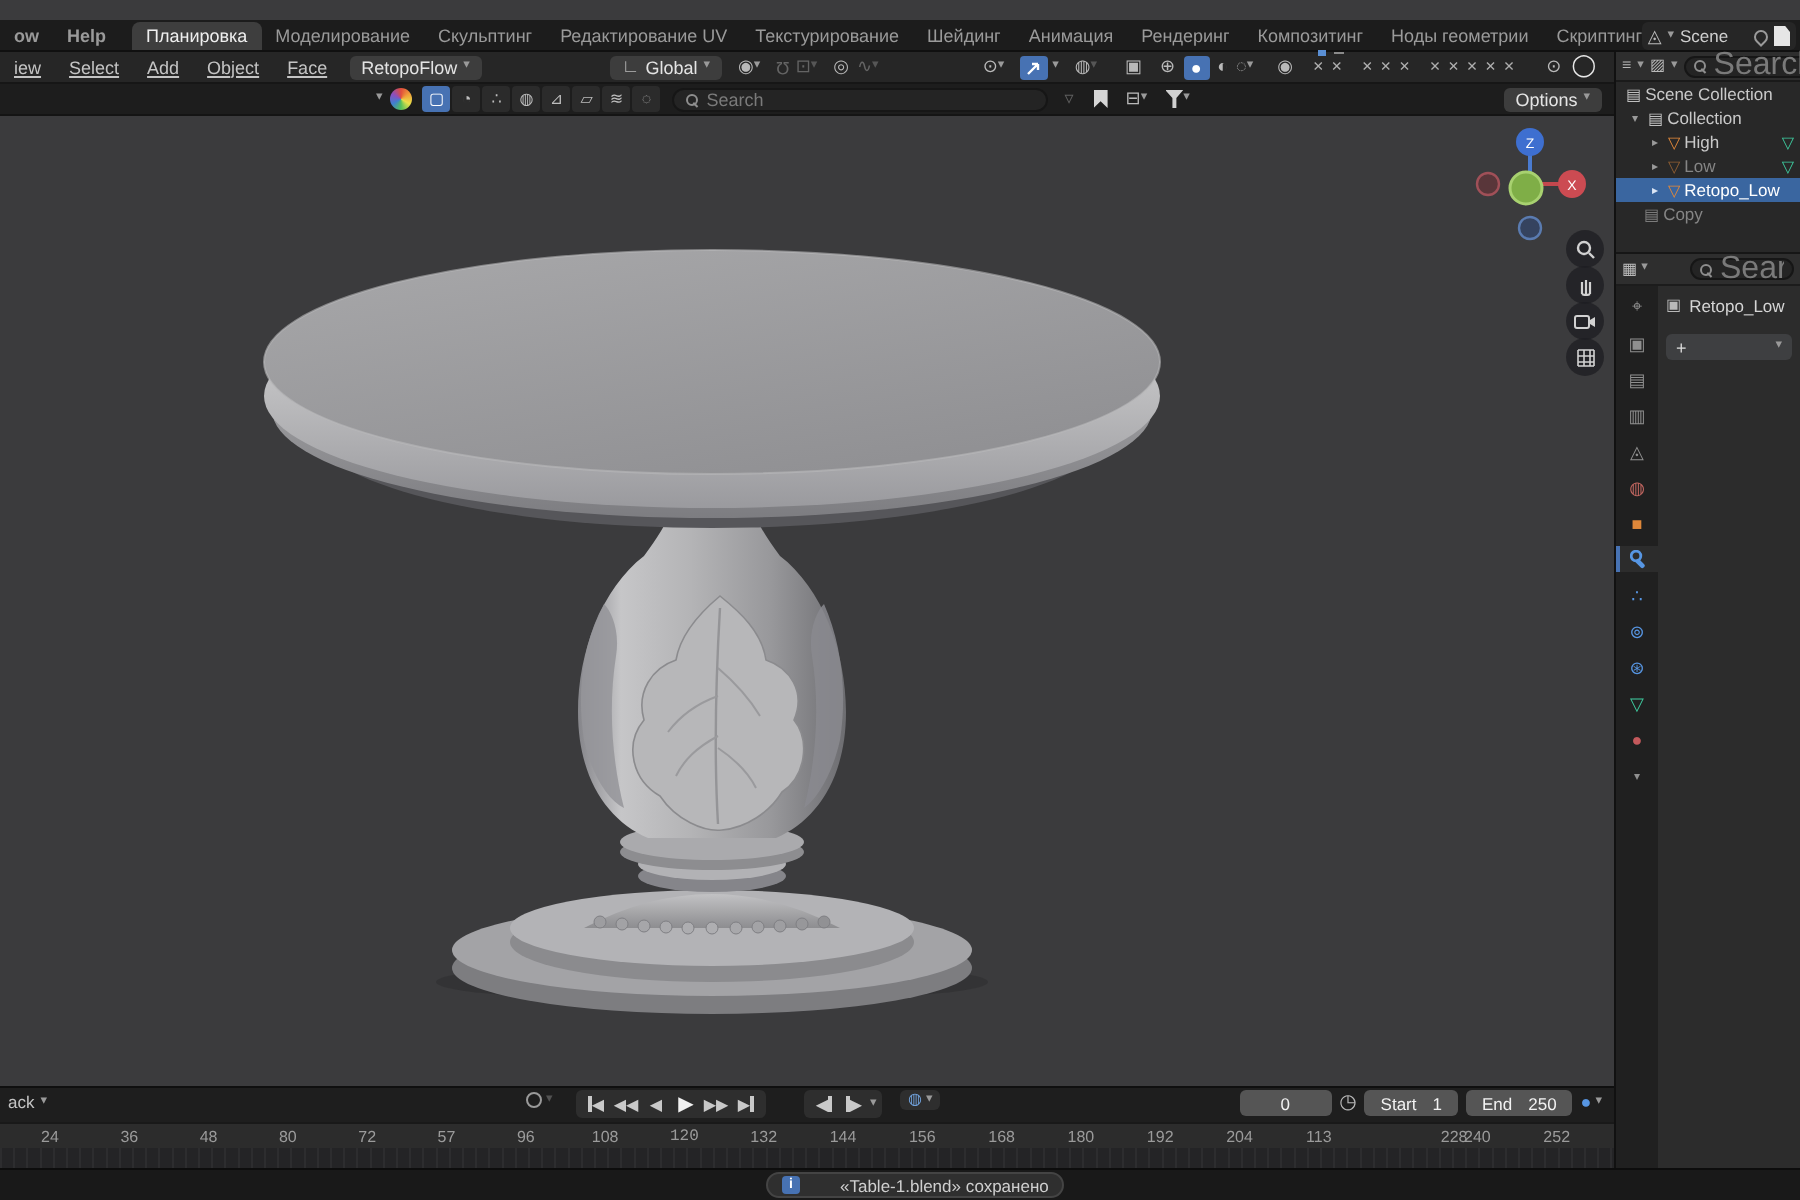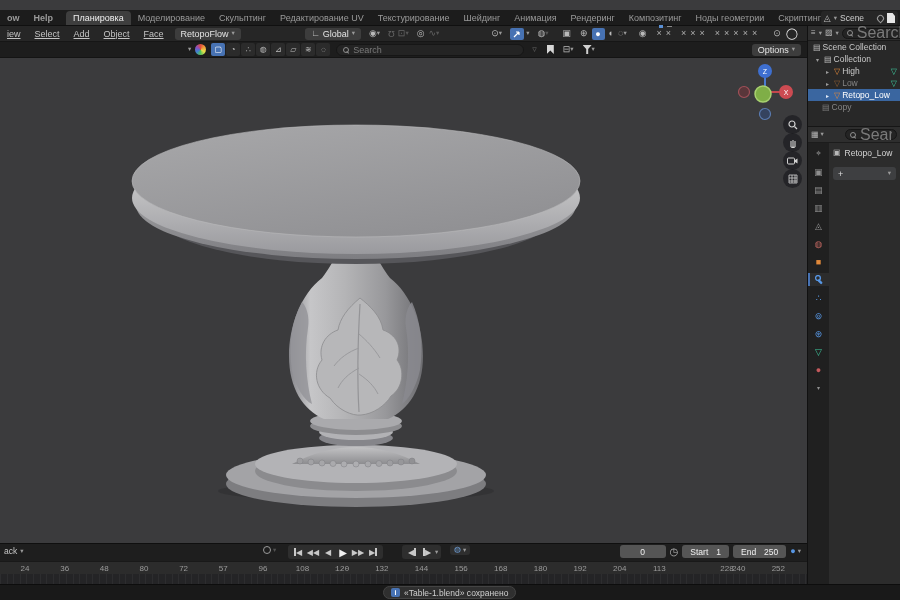--- a/index.html
+++ b/index.html
@@ -97,21 +97,21 @@
          color:#f2f2f2;font-size:8.5px;padding:0 8px;gap:8px;}
   .frame-field{width:46px;}
   .ruler{position:relative;height:14px;background:#2c2c2c;border-top:1px solid #191919;font-size:8px;color:#9b9b9b;overflow:hidden;}
   .ruler .tick{position:absolute;top:2px;transform:translateX(-50%);}
   .tracks{position:absolute;left:0;right:0;bottom:0;height:10px;background:#242426;
           background-image:repeating-linear-gradient(90deg,#2d2d2f 0,#2d2d2f 1px,transparent 1px,transparent 6.6px);}
 
   
   .statusbar{position:absolute;left:0;right:0;bottom:0;height:16px;background:#191919;border-top:1px solid #0d0d0d;
              font-size:8.5px;color:#8f8f8f;}
-  .saved{position:absolute;left:383px;top:1px;height:13px;display:flex;align-items:center;gap:4px;
+  .saved{position:absolute;left:383px;top:1px;height:13px;display:flex;align-items:center;gap:20px;
          background:#2f2f2f;border:1px solid #444;border-radius:8px;padding:0 7px;color:#cfcfcf;}
   .info-ic{width:9px;height:9px;background:#4772b3;border-radius:2px;color:#fff;font-size:7px;font-weight:bold;
            display:flex;align-items:center;justify-content:center;}
   .stats{position:absolute;right:2px;top:3px;white-space:nowrap;}
 </style>
 </head>
 <body>
 
 <div class="app">
 

